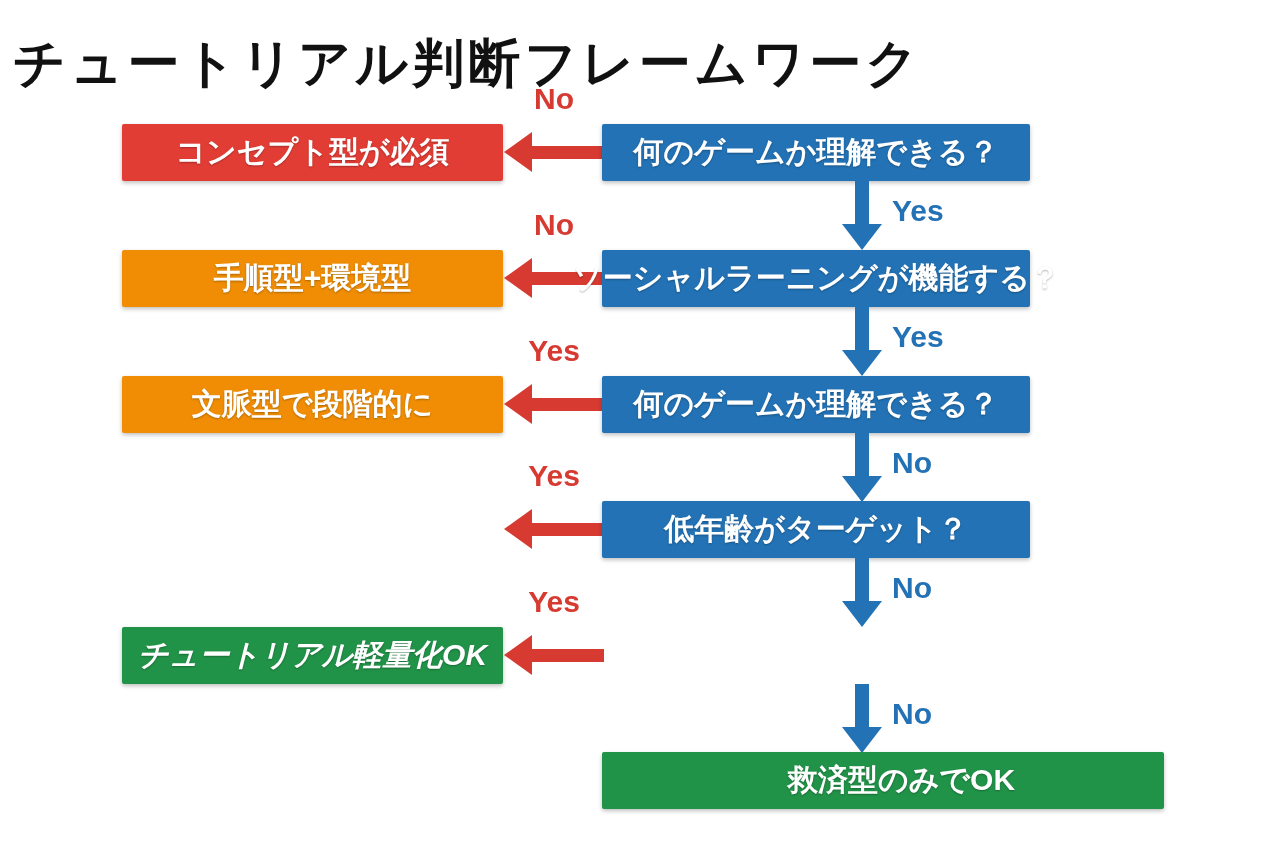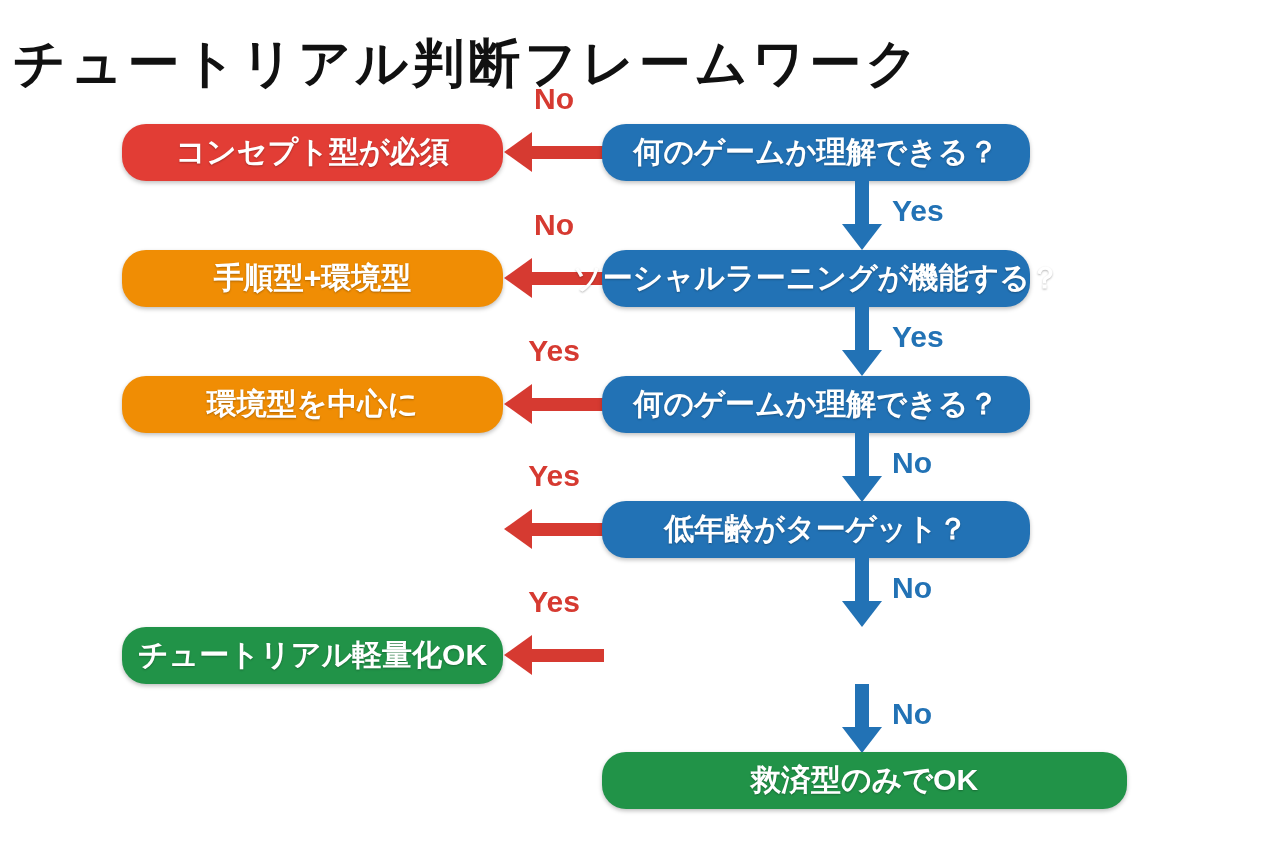--- a/index.html
+++ b/index.html
@@ -25,37 +25,37 @@
     font-size: 52px;
     font-weight: 900;
     letter-spacing: 4px;
     color: var(--title-text, #111111);
   }
   .row { position: absolute; left: 0; width: 100%; height: 57px; }
 
   .box {
     position: absolute;
     height: 57px;
-    border-radius: 24px;
+    border-radius: 2px;
     display: flex;
     align-items: center;
     justify-content: center;
     color: var(--box-text, #ffffff);
     font-size: 30px;
     font-weight: 700;
     text-shadow: 0 1px 2px rgba(0,0,0,0.28);
     box-shadow: 0 2px 4px rgba(0,0,0,0.25);
     white-space: nowrap;
   }
   .q-box    { left: 602px; width: 428px; background: var(--blue, #2272b5); }
   .r-box    { left: 122px; width: 381px; }
   .result-red    { background: var(--red, #e23d35); }
   .result-orange { background: var(--orange, #f08d04); }
-  .result-green  { background: var(--green, #219348); }
-  .final-box { left: 602px; width: 525px; top: 752px; background: var(--green, #219348); }
+  .result-green  { background: var(--green, #219348); font-style: italic; }
+  .final-box { left: 602px; width: 525px; top: 752px; background: var(--green, #219348); padding-left: 37px; }
 
   
   .h-arrow { position: absolute; left: 504px; top: 0; width: 100px; height: 57px; }
   .h-shaft {
     position: absolute; left: 27px; top: 22px;
     width: 73px; height: 13px;
     background: var(--arrow-red, #d63a31);
   }
   .h-head {
     position: absolute; left: 0; top: 8px;
@@ -122,21 +122,21 @@
     </div>
     <div class="box q-box">ソーシャルラーニングが機能する？</div>
   </section>
   <div class="v-conn" style="top:307px">
     <span class="v-shaft"></span>
     <span class="v-head"></span>
     <span class="v-label">Yes</span>
   </div>
 
   <section class="row" style="top:376px">
-    <div class="box r-box result-orange">環境型を中心に</div>
+    <div class="box r-box result-orange">文脈型で段階的に</div>
     <div class="h-arrow">
       <span class="h-label">Yes</span>
       <span class="h-shaft"></span>
       <span class="h-head"></span>
     </div>
     <div class="box q-box">何のゲームか理解できる？</div>
   </section>
   <div class="v-conn" style="top:433px">
     <span class="v-shaft"></span>
     <span class="v-head"></span>

